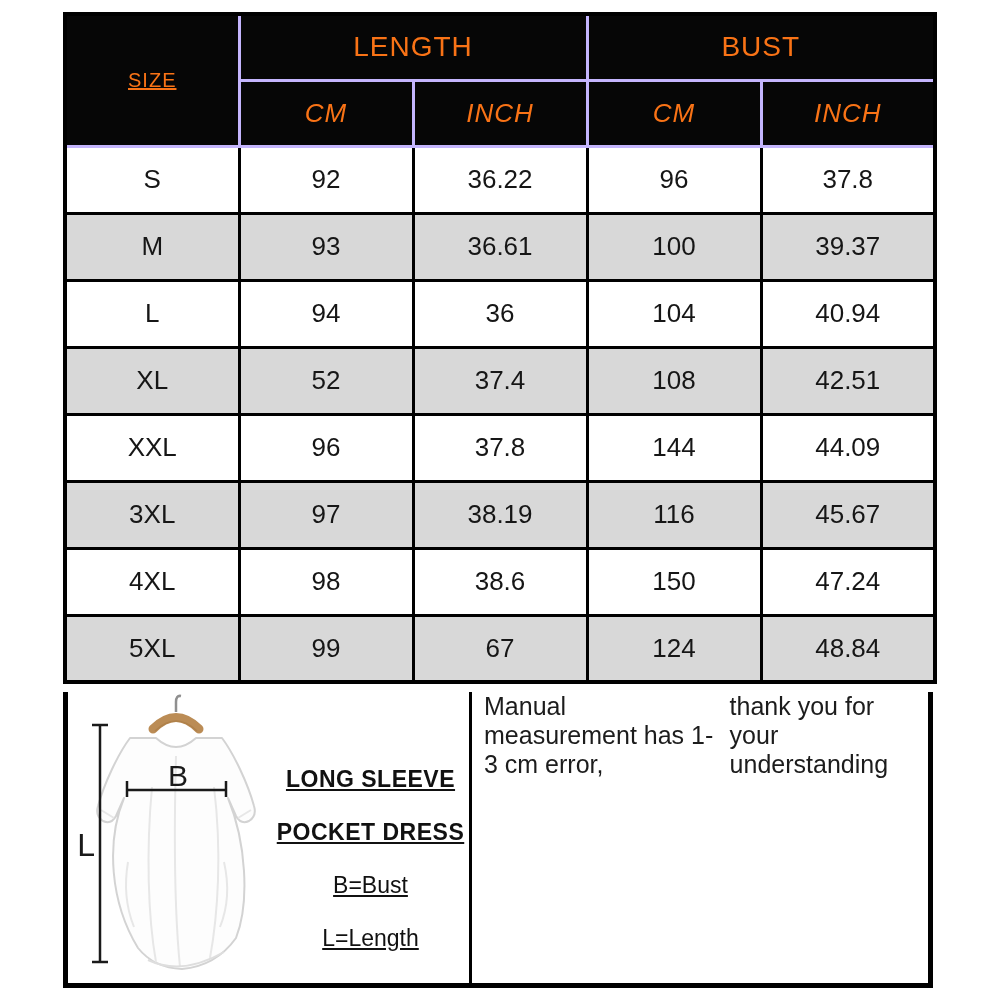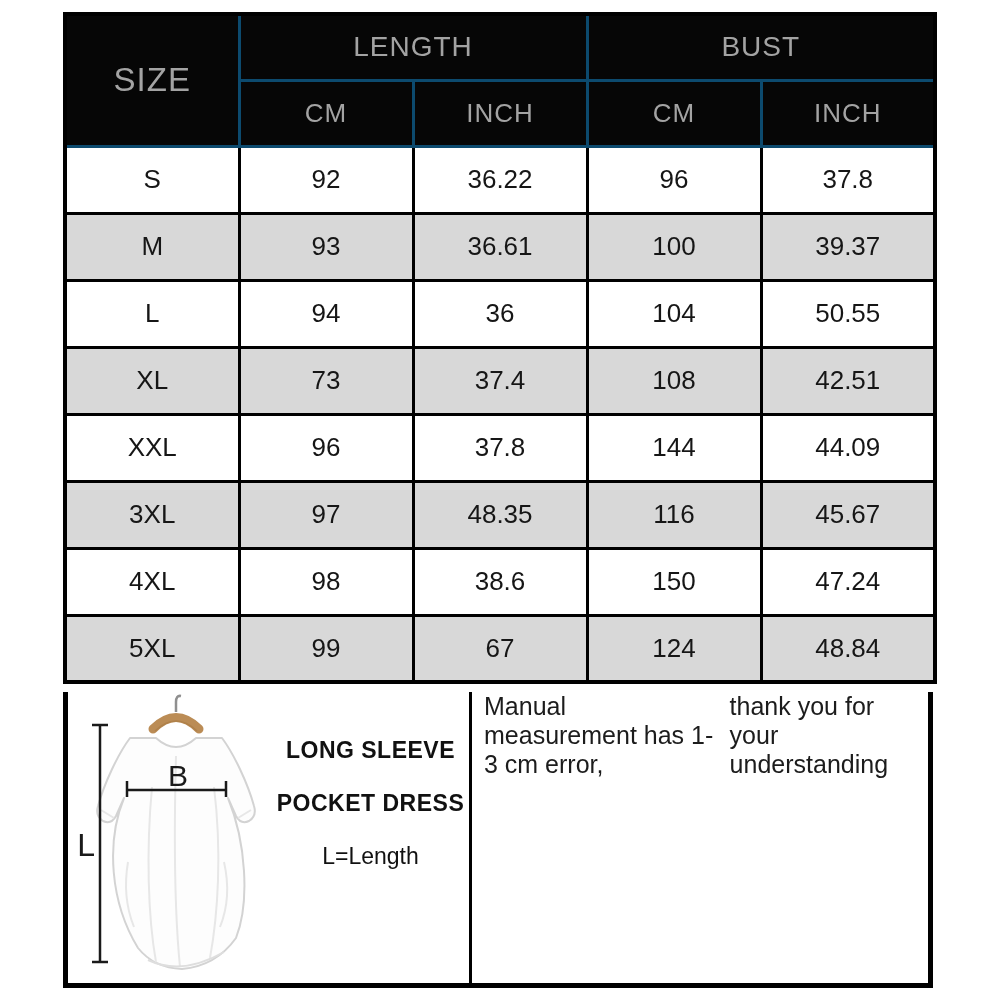--- a/index.html
+++ b/index.html
@@ -20,26 +20,26 @@
     border:4px solid #000;
   }
   table.size-chart td{
     text-align:center;vertical-align:middle;
     overflow:hidden;white-space:nowrap;
   }
   tr.hdr-row-1{height:66px;}
   tr.hdr-row-2{height:66px;}
   tr.data-row{height:67px;}
   td.hcell{
-    background:#060606;color:#a3a3a3;
-    border:3px solid #0c4a6e;
+    background:#060606;color:#f97316;
+    border:3px solid #c4b5fd;
     font-size:28px;letter-spacing:1px;
   }
-  td.hcell.size-cell{font-size:33px;}
-  td.hcell.subhdr{font-size:26px;}
+  td.hcell.size-cell{font-size:20px;text-decoration:underline;}
+  td.hcell.subhdr{font-size:26px;font-style:italic;}
   td.dcell{
     border:3px solid #000;
     font-size:26px;
     background:#ffffff;
   }
   tr.data-row:nth-child(even) td.dcell{background:#d8d8d8;}
 
   
   .info-panel{
     position:absolute;left:63px;top:692px;width:870px;height:296px;
@@ -47,24 +47,25 @@
     border:5px solid #000;border-top:none;
     display:flex;background:#ffffff;
   }
   .info-left{
     width:404px;flex:0 0 404px;
     border-right:3px solid #000;
     position:relative;box-sizing:border-box;
   }
   .diagram-svg{position:absolute;left:0;top:0;}
   .product-text{
-    position:absolute;left:208px;right:4px;top:32px;
+    position:absolute;left:208px;right:4px;top:61px;
     text-align:center;
     font-size:23px;line-height:53px;
     color:#111111;
+    text-decoration:underline;
   }
   .product-text .bold{font-weight:700;letter-spacing:0.5px;}
   .info-right{
     flex:1;display:flex;flex-direction:row;justify-content:center;
     gap:8px;padding-left:12px;
     font-size:25px;color:#1c1c1c;
   }
   .note-line{line-height:29px;}
 </style>
 </head>
@@ -104,40 +105,40 @@
       <td class="dcell">93</td>
       <td class="dcell">36.61</td>
       <td class="dcell">100</td>
       <td class="dcell">39.37</td>
     </tr>
     <tr class="data-row">
       <td class="dcell">L</td>
       <td class="dcell">94</td>
       <td class="dcell">36</td>
       <td class="dcell">104</td>
-      <td class="dcell">50.55</td>
+      <td class="dcell">40.94</td>
     </tr>
     <tr class="data-row">
       <td class="dcell">XL</td>
-      <td class="dcell">73</td>
+      <td class="dcell">52</td>
       <td class="dcell">37.4</td>
       <td class="dcell">108</td>
       <td class="dcell">42.51</td>
     </tr>
     <tr class="data-row">
       <td class="dcell">XXL</td>
       <td class="dcell">96</td>
       <td class="dcell">37.8</td>
       <td class="dcell">144</td>
       <td class="dcell">44.09</td>
     </tr>
     <tr class="data-row">
       <td class="dcell">3XL</td>
       <td class="dcell">97</td>
-      <td class="dcell">48.35</td>
+      <td class="dcell">38.19</td>
       <td class="dcell">116</td>
       <td class="dcell">45.67</td>
     </tr>
     <tr class="data-row">
       <td class="dcell">4XL</td>
       <td class="dcell">98</td>
       <td class="dcell">38.6</td>
       <td class="dcell">150</td>
       <td class="dcell">47.24</td>
     </tr>
@@ -185,20 +186,21 @@
           <line x1="32" y1="33" x2="32" y2="270"></line>
           <line x1="24" y1="33" x2="40" y2="33"></line>
           <line x1="24" y1="270" x2="40" y2="270"></line>
         </g>
         <text x="27" y="164" text-anchor="end" font-size="32" fill="#1a1a1a">L</text>
       </svg>
 
       <div class="product-text">
         <div class="bold">LONG SLEEVE</div>
         <div class="bold">POCKET DRESS</div>
+        <div>B=Bust</div>
         <div>L=Length</div>
       </div>
     </div>
 
     <div class="info-right">
       <div class="note-line">Manual measurement has 1-3 cm error,</div>
       <div class="note-line">thank you for your understanding</div>
     </div>
 
   </div>

